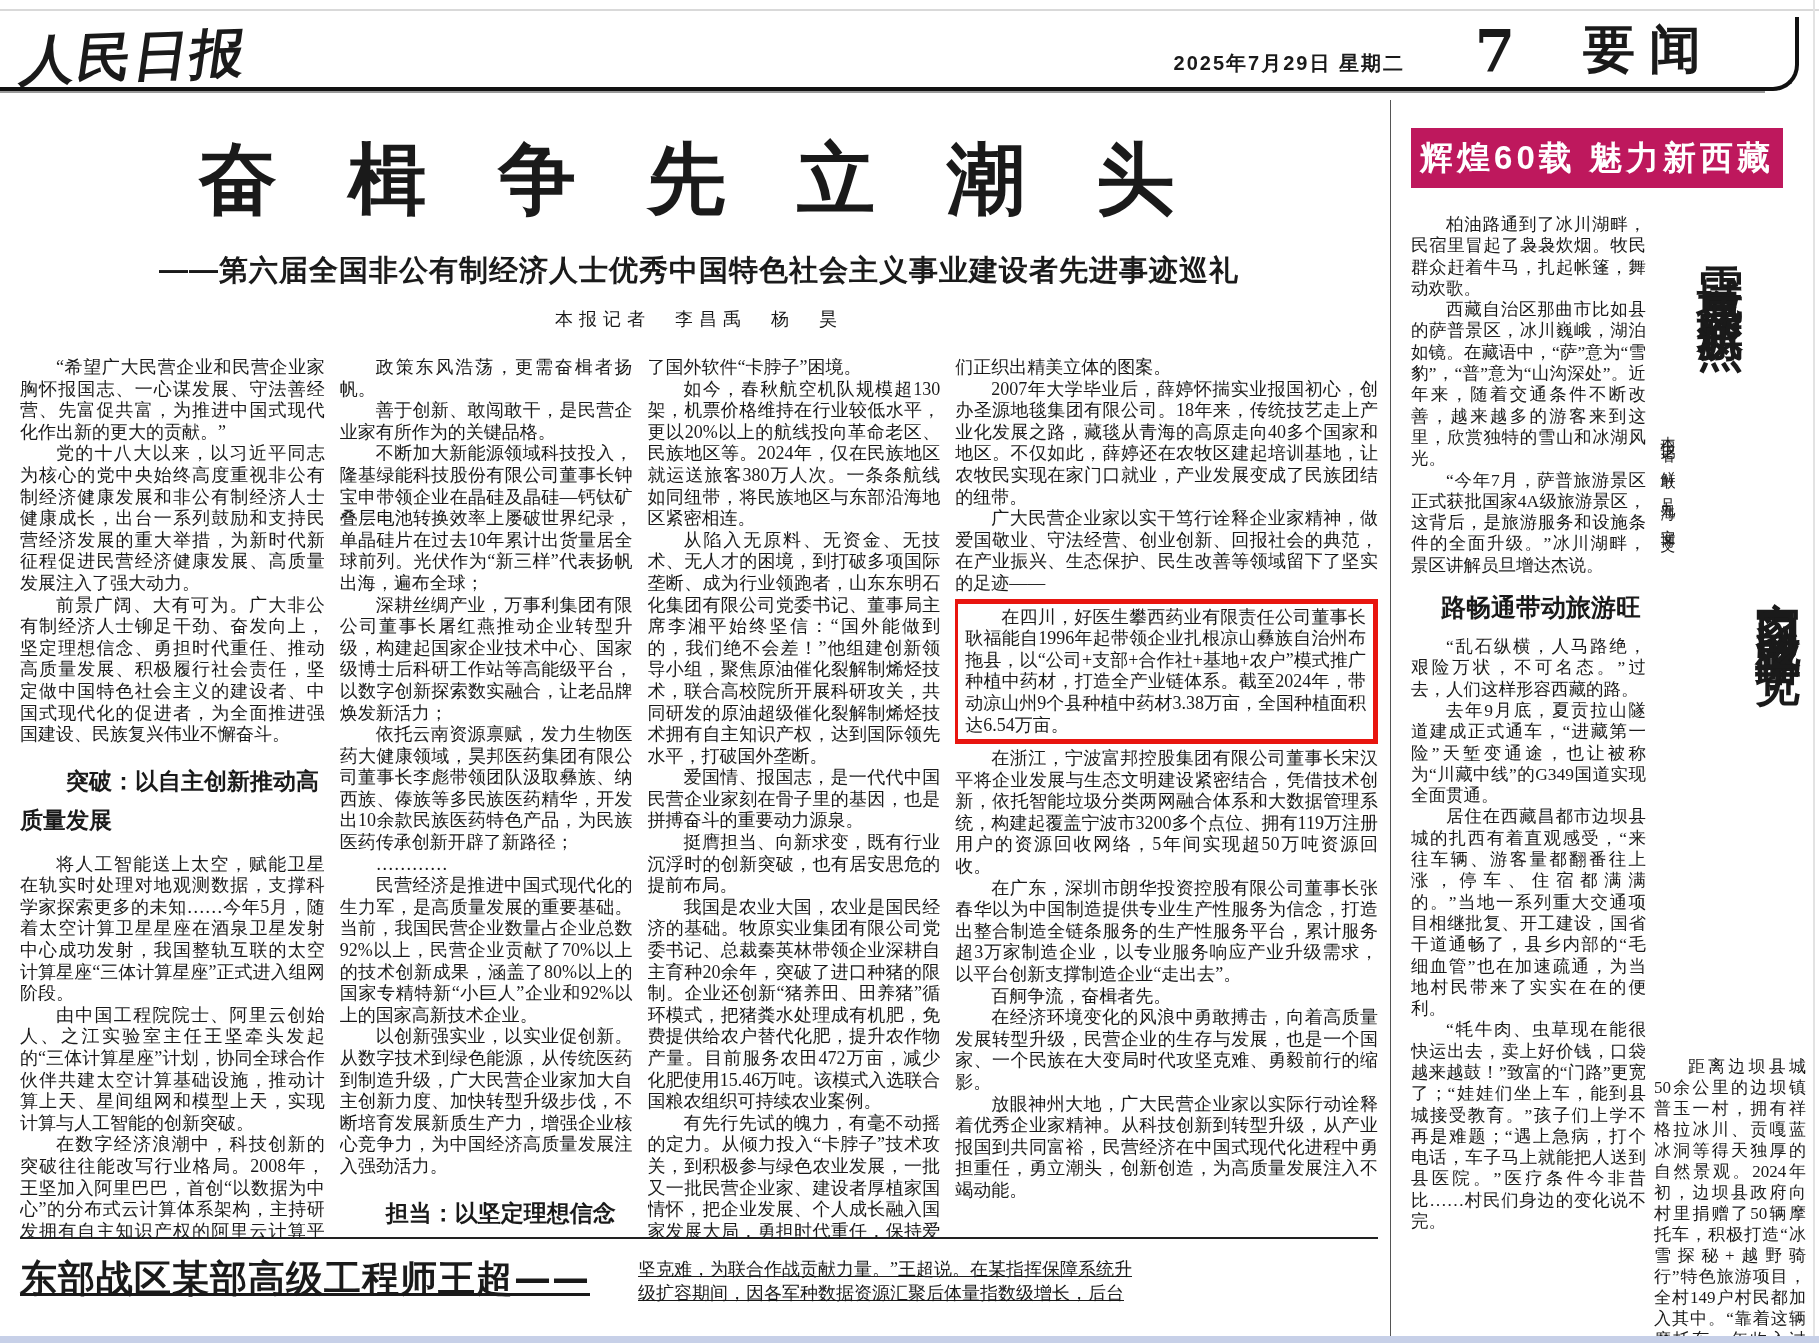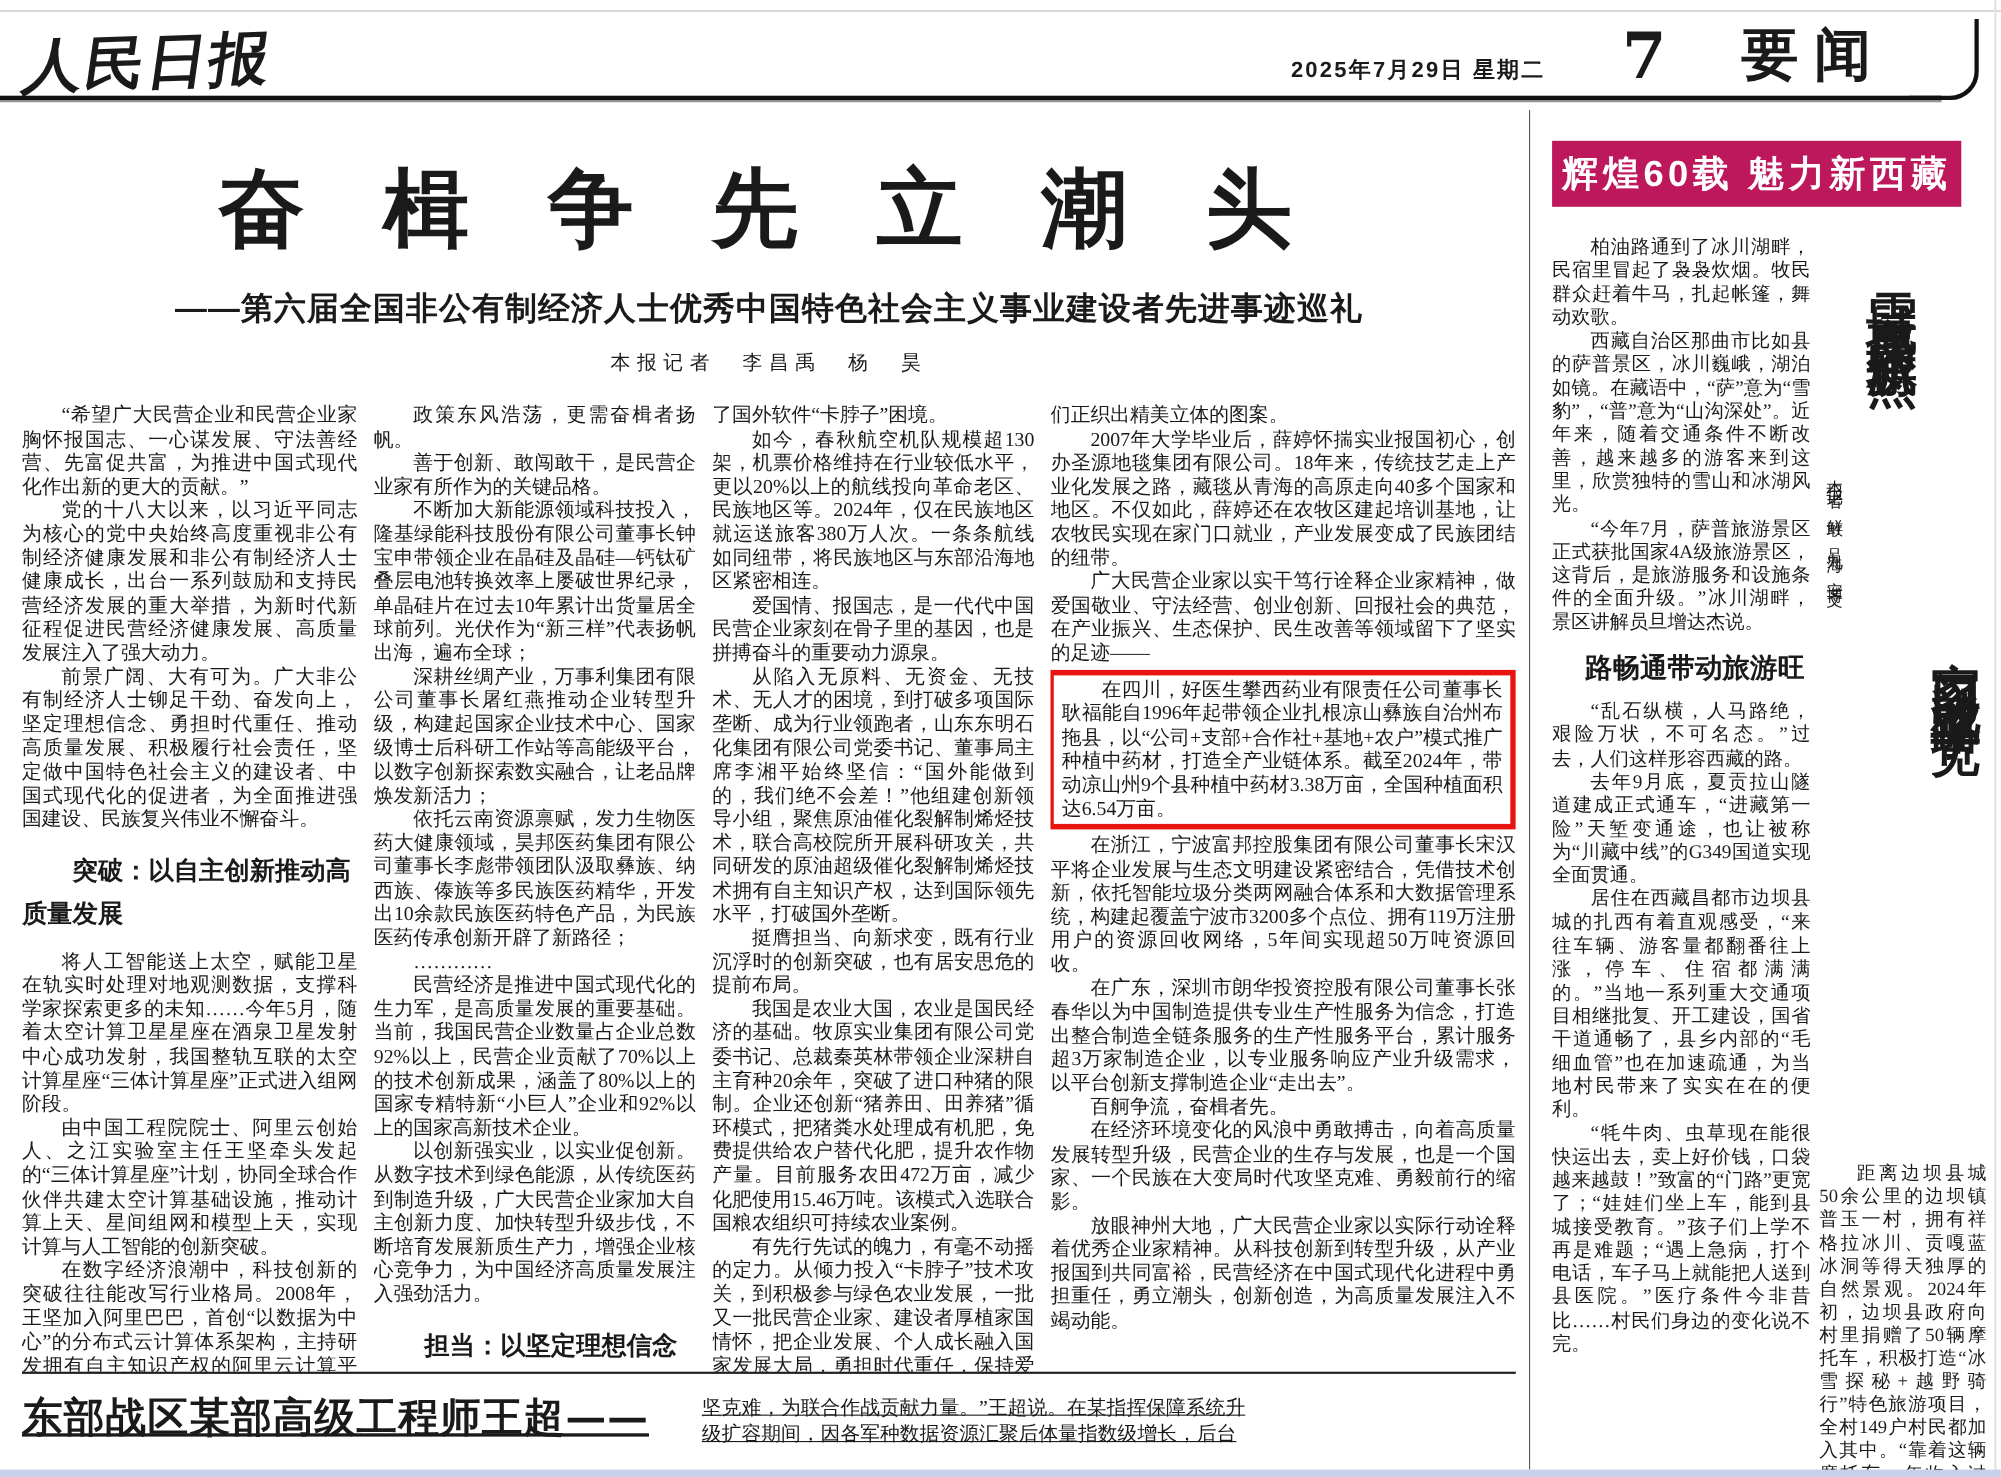--- a/index.html
+++ b/index.html
@@ -17,21 +17,21 @@
             transform:skewX(-10deg) rotate(-2deg);letter-spacing:2px;font-family:"DejaVu Serif",serif;}
   .hdr-date{position:absolute;right:400px;bottom:14px;font-size:20px;font-weight:bold;
             font-family:"Liberation Sans",sans-serif;letter-spacing:2px;}
   .hdr-pagenum{position:absolute;right:290px;bottom:6px;font-size:58px;font-weight:bold;
                font-family:"DejaVu Serif",serif;}
   .hdr-section{position:absolute;right:90px;bottom:6px;font-size:52px;font-weight:900;letter-spacing:14px;
                font-family:"Liberation Sans",sans-serif;}
 
   
   .main{position:absolute;left:20px;top:100px;width:1358px;}
-  .m-headline{margin-top:38px;text-align:center;font-size:78px;font-weight:900;letter-spacing:0.32em;
+  .m-headline{margin-top:28px;text-align:center;font-size:78px;font-weight:900;letter-spacing:0.32em;
               font-family:"Liberation Sans",sans-serif;white-space:nowrap;}
   .m-subtitle{margin-top:18px;text-align:center;font-size:29px;font-weight:bold;white-space:nowrap;
               font-family:"Liberation Sans",sans-serif;letter-spacing:1px;}
   .m-byline{margin-top:16px;text-align:center;font-size:18px;letter-spacing:6px;font-family:"DejaVu Serif",serif;}
 
   .m-body{display:flex;gap:15px;margin-top:26px;height:880px;overflow:hidden;}
   .col{overflow:hidden;font-size:18px;line-height:21.6px;text-align:justify;}
   .col1{width:305px;}.col2{width:293px;}.col3{width:293px;}.col4{width:423px;}
   .col p{margin:0;}
   .t-p{text-indent:2em;}
@@ -108,22 +108,22 @@
           <p class="t-p">深耕丝绸产业，万事利集团有限公司董事长屠红燕推动企业转型升级，构建起国家企业技术中心、国家级博士后科研工作站等高能级平台，以数字创新探索数实融合，让老品牌焕发新活力；</p>
           <p class="t-p">依托云南资源禀赋，发力生物医药大健康领域，昊邦医药集团有限公司董事长李彪带领团队汲取彝族、纳西族、傣族等多民族医药精华，开发出10余款民族医药特色产品，为民族医药传承创新开辟了新路径；</p>
           <p class="t-p">…………</p>
           <p class="t-p">民营经济是推进中国式现代化的生力军，是高质量发展的重要基础。当前，我国民营企业数量占企业总数92%以上，民营企业贡献了70%以上的技术创新成果，涵盖了80%以上的国家专精特新“小巨人”企业和92%以上的国家高新技术企业。</p>
           <p class="t-p">以创新强实业，以实业促创新。从数字技术到绿色能源，从传统医药到制造升级，广大民营企业家加大自主创新力度、加快转型升级步伐，不断培育发展新质生产力，增强企业核心竞争力，为中国经济高质量发展注入强劲活力。</p>
           <p class="t-h">担当：以坚定理想信念书写报国之志</p>
         </div>
       <div class="col col3">
           <p class="t-c">了国外软件“卡脖子”困境。</p>
           <p class="t-p">如今，春秋航空机队规模超130架，机票价格维持在行业较低水平，更以20%以上的航线投向革命老区、民族地区等。2024年，仅在民族地区就运送旅客380万人次。一条条航线如同纽带，将民族地区与东部沿海地区紧密相连。</p>
+          <p class="t-p">从陷入无原料、无资金、无技术、无人才的困境，到打破多项国际垄断、成为行业领跑者，山东东明石化集团有限公司党委书记、董事局主席李湘平始终坚信：“国外能做到的，我们绝不会差！”他组建创新领导小组，聚焦原油催化裂解制烯烃技术，联合高校院所开展科研攻关，共同研发的原油超级催化裂解制烯烃技术拥有自主知识产权，达到国际领先水平，打破国外垄断。</p>
           <p class="t-p">爱国情、报国志，是一代代中国民营企业家刻在骨子里的基因，也是拼搏奋斗的重要动力源泉。</p>
-          <p class="t-p">从陷入无原料、无资金、无技术、无人才的困境，到打破多项国际垄断、成为行业领跑者，山东东明石化集团有限公司党委书记、董事局主席李湘平始终坚信：“国外能做到的，我们绝不会差！”他组建创新领导小组，聚焦原油催化裂解制烯烃技术，联合高校院所开展科研攻关，共同研发的原油超级催化裂解制烯烃技术拥有自主知识产权，达到国际领先水平，打破国外垄断。</p>
           <p class="t-p">挺膺担当、向新求变，既有行业沉浮时的创新突破，也有居安思危的提前布局。</p>
           <p class="t-p">我国是农业大国，农业是国民经济的基础。牧原实业集团有限公司党委书记、总裁秦英林带领企业深耕自主育种20余年，突破了进口种猪的限制。企业还创新“猪养田、田养猪”循环模式，把猪粪水处理成有机肥，免费提供给农户替代化肥，提升农作物产量。目前服务农田472万亩，减少化肥使用15.46万吨。该模式入选联合国粮农组织可持续农业案例。</p>
           <p class="t-p">有先行先试的魄力，有毫不动摇的定力。从倾力投入“卡脖子”技术攻关，到积极参与绿色农业发展，一批又一批民营企业家、建设者厚植家国情怀，把企业发展、个人成长融入国家发展大局，勇担时代重任，保持爱拼才会赢的精气神，在与祖国同心同向中实现更大梦想、创造更大价值。</p>
         </div>
       <div class="col col4">
           <p class="t-c">们正织出精美立体的图案。</p>
           <p class="t-p">2007年大学毕业后，薛婷怀揣实业报国初心，创办圣源地毯集团有限公司。18年来，传统技艺走上产业化发展之路，藏毯从青海的高原走向40多个国家和地区。不仅如此，薛婷还在农牧区建起培训基地，让农牧民实现在家门口就业，产业发展变成了民族团结的纽带。</p>
           <p class="t-p">广大民营企业家以实干笃行诠释企业家精神，做爱国敬业、守法经营、创业创新、回报社会的典范，在产业振兴、生态保护、民生改善等领域留下了坚实的足迹——</p>
           <div class="redbox">
             <p class="t-p">在四川，好医生攀西药业有限责任公司董事长耿福能自1996年起带领企业扎根凉山彝族自治州布拖县，以“公司+支部+合作社+基地+农户”模式推广种植中药材，打造全产业链体系。截至2024年，带动凉山州9个县种植中药材3.38万亩，全国种植面积达6.54万亩。</p>

